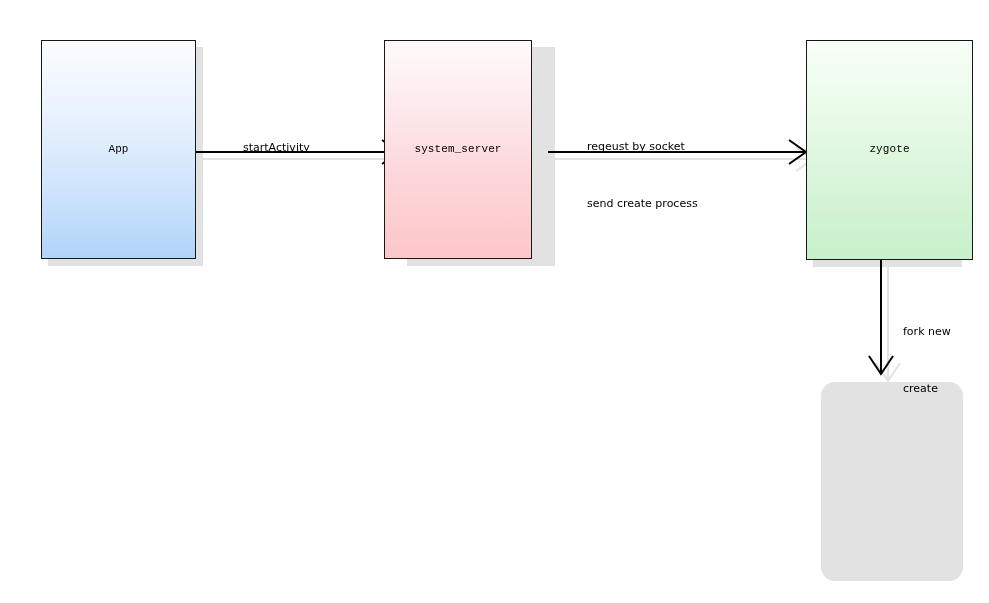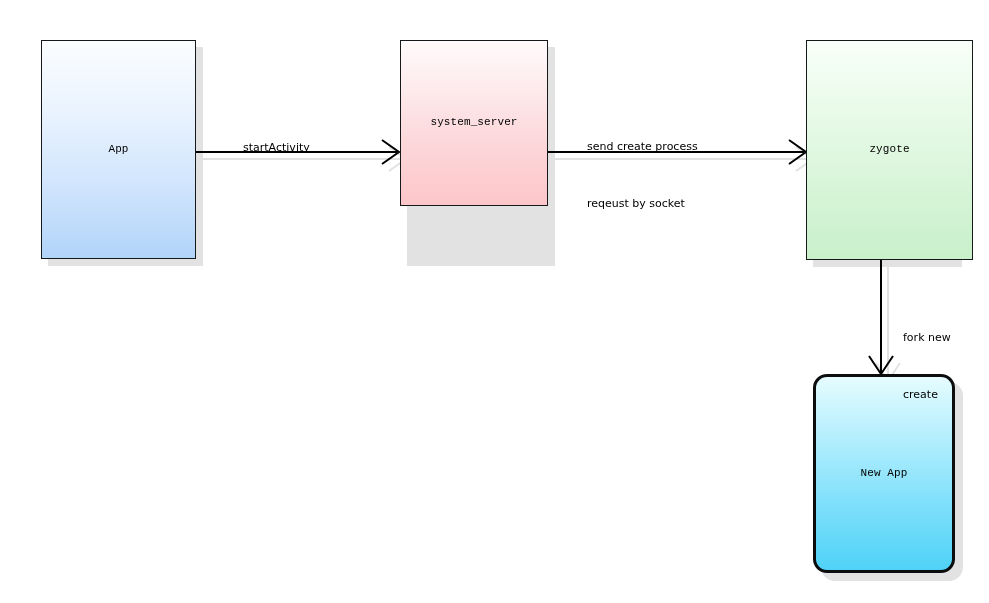--- a/index.html
+++ b/index.html
@@ -59,24 +59,24 @@
 
   #node-app {
     left: 41px;
     top: 40px;
     width: 155px;
     height: 219px;
     border: 1.5px solid #16181a;
     background: linear-gradient(to bottom, #fbfdff 0%, #e8f2fe 35%, #cfe4fc 68%, #b1d4f9 100%);
   }
   #node-system-server {
-    left: 400px;
+    left: 384px;
     top: 40px;
     width: 148px;
-    height: 166px;
+    height: 219px;
     border: 1.5px solid #16181a;
     background: linear-gradient(to bottom, #fffafb 0%, #fdeaec 30%, #fcd7da 62%, #fdc6c9 100%);
   }
   #node-zygote {
     left: 806px;
     top: 40px;
     width: 167px;
     height: 220px;
     border: 1.5px solid #16181a;
     background: linear-gradient(to bottom, #f8fff8 0%, #eafbea 30%, #d9f5da 64%, #c8f0ca 100%);
@@ -103,21 +103,21 @@
   #edge-label-start-activity {
     left: 229px;
     top: 119px;
   }
   #edge-label-send-create-process {
     left: 587px;
     top: 99px;
   }
   #edge-label-fork-new-process {
     left: 903px;
-    top: 290px;
+    top: 284px;
   }
 </style>
 </head>
 <body>
 
 <div id="diagram-canvas">
 
   <div class="node-shadow" style="left:48px; top:47px; width:155px; height:219px;"></div>
   <div class="node-shadow" style="left:407px; top:47px; width:148px; height:219px;"></div>
   <div class="node-shadow" style="left:813px; top:47px; width:149px; height:220px;"></div>
@@ -149,31 +149,28 @@
   </div>
 
   <div class="node" id="node-system-server">
     <span class="node-label">system_server</span>
   </div>
 
   <div class="node" id="node-zygote">
     <span class="node-label">zygote</span>
   </div>
 
-  <div class="node" id="node-new-app">
-    <span class="node-label">New App</span>
-  </div>
 
   <div class="edge-label" id="edge-label-start-activity">
     <span>startActivity</span>
   </div>
 
   <div class="edge-label" id="edge-label-send-create-process">
+    <div>reqeust by socket</div>
     <div>send create process</div>
-    <div>reqeust by socket</div>
   </div>
 
   <div class="edge-label" id="edge-label-fork-new-process">
     <div>fork new</div>
     <div>create</div>
   </div>
 
 </div>
 
 </body></html>

